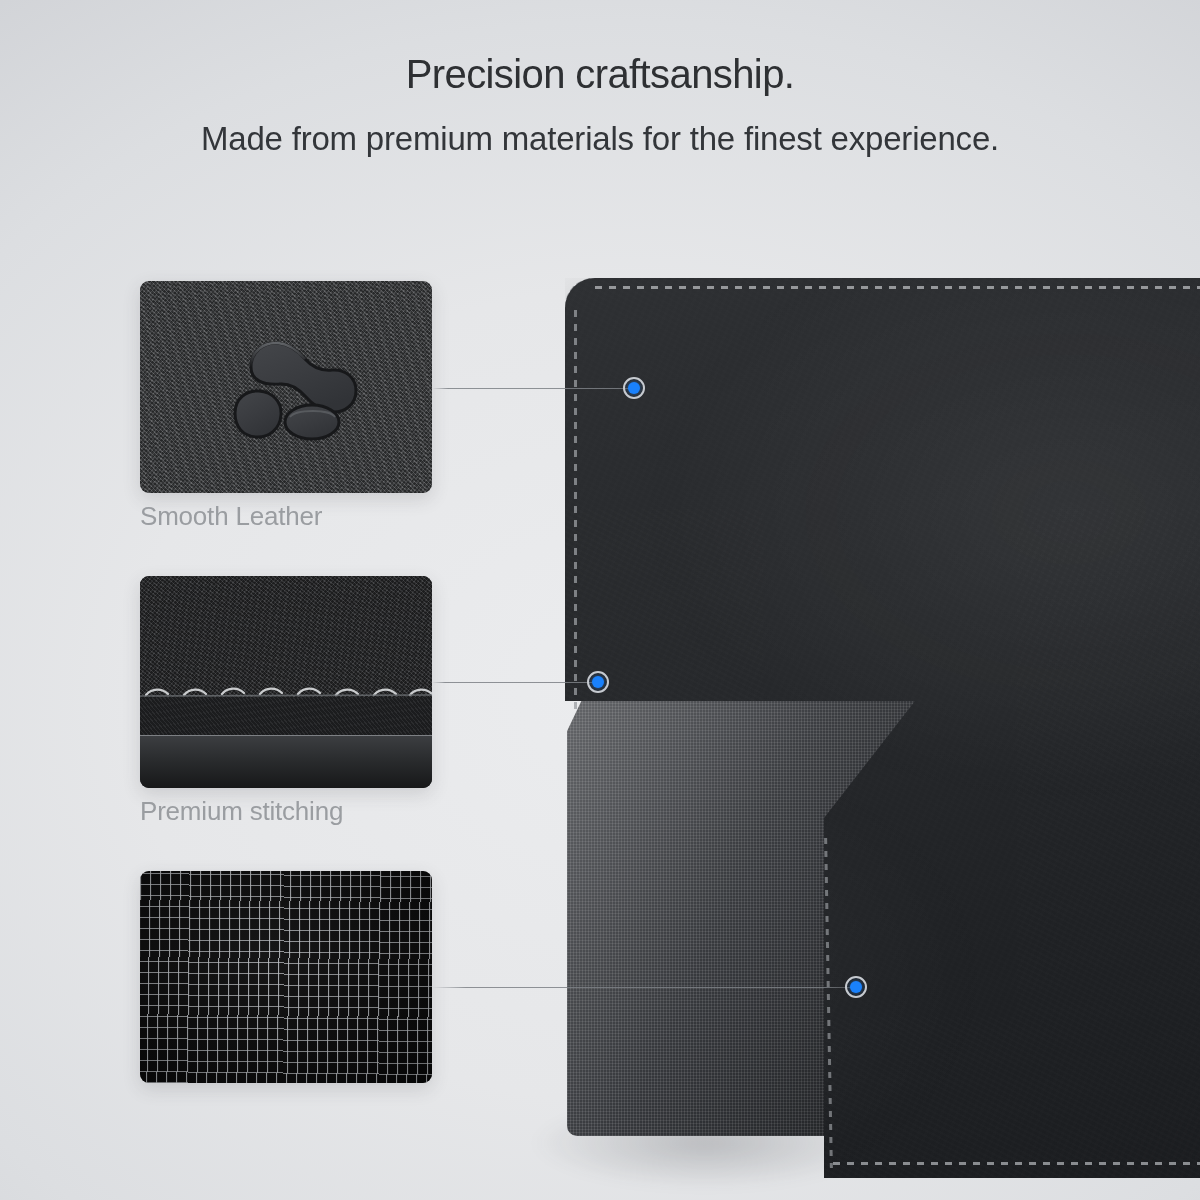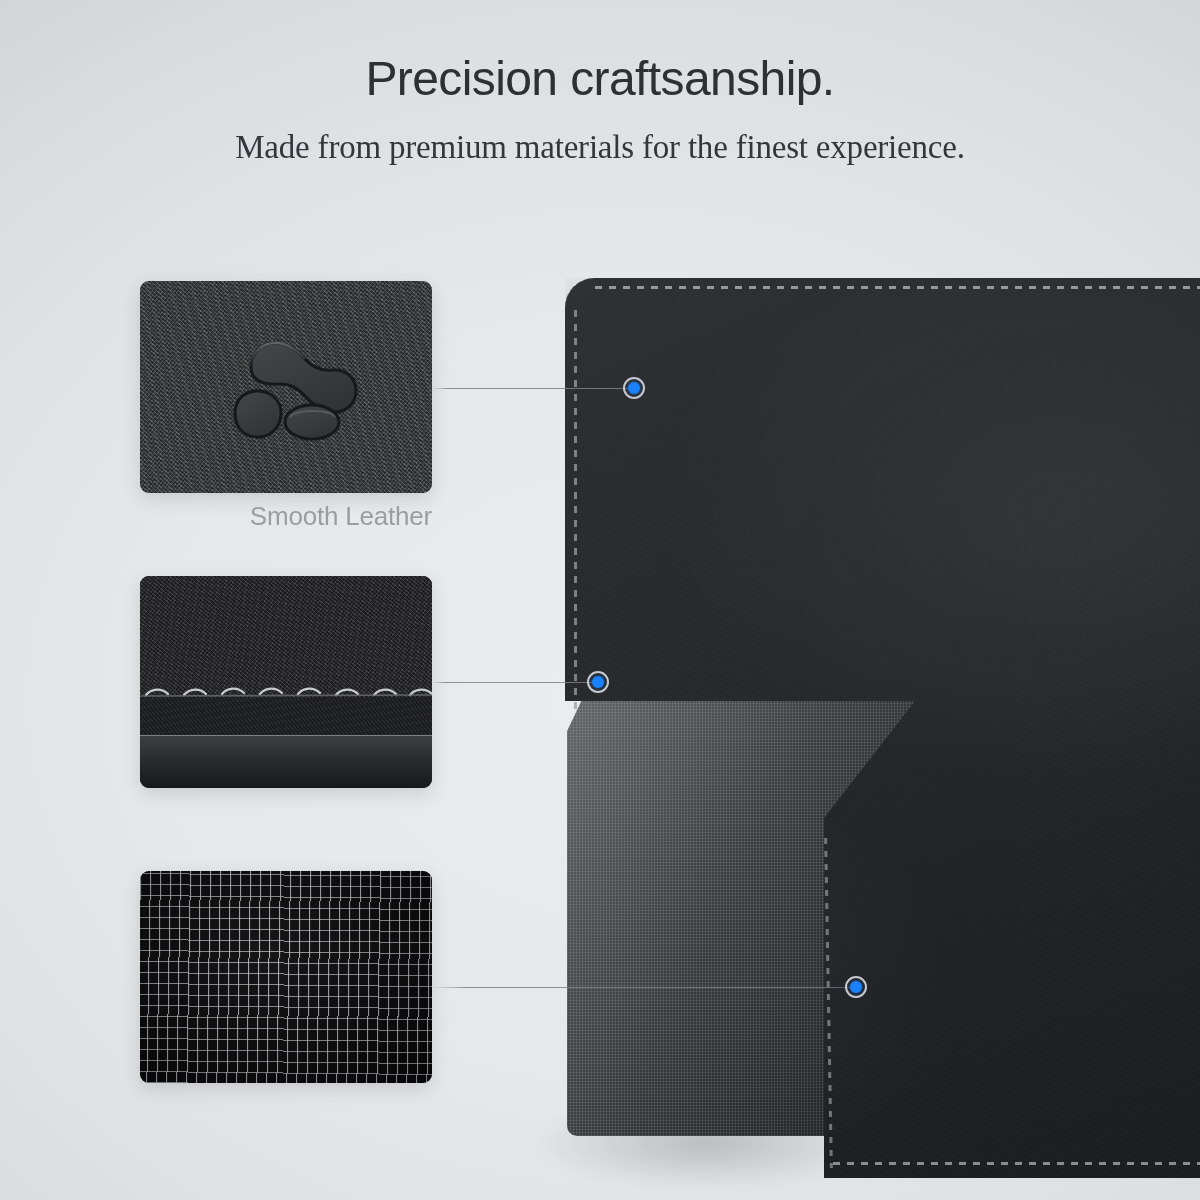--- a/index.html
+++ b/index.html
@@ -22,34 +22,33 @@
 
   
   .header {
     position: absolute;
     top: 0; left: 0;
     width: 1200px;
     text-align: center;
     padding-top: 52px;
   }
   .headline {
-    font-size: 48px;
+    font-size: 40px;
     font-weight: 400;
     letter-spacing: -0.6px;
     color: #2e3033;
     line-height: 1.12;
   }
   .subheadline {
     margin-top: 22px;
     font-size: 33px;
     font-weight: 400;
     letter-spacing: -0.2px;
     color: #33363a;
     line-height: 1.2;
-    font-family: Liberation Serif, serif;
   }
 
   
   #product {
     position: absolute;
     left: 565px;
     top: 278px;
     width: 700px;
     height: 900px;
   }
@@ -222,21 +221,21 @@
     content: "";
     position: absolute; inset: 0;
     background: radial-gradient(ellipse at 45% 40%, rgba(255,255,255,0.06) 0%, rgba(0,0,0,0.28) 100%);
   }
 
   
   .caption {
     position: absolute;
     width: 292px;
     left: 140px;
-    text-align: right;
+    text-align: left;
     font-size: 26px;
     letter-spacing: -0.2px;
     color: #9a9da1;
   }
   .cap-1 { top: 501px; }
   .cap-2 { top: 796px; }
   .cap-3 { top: 1091px; }
 
   
   .connector {
@@ -359,18 +358,19 @@
             <path d="M234 13 C240 6 250 6 256 12"></path>
             <path d="M270 13 C276 6 286 6 292 12"></path>
           </g>
           <g stroke="#6c6f73" stroke-width="1.6" fill="none" opacity="0.8">
             <path d="M0 14 L292 13"></path>
           </g>
         </svg>
       </div>
     </div>
   </div>
+  <div class="caption cap-2">Premium stitching</div>
 
   <div class="thumb thumb-3">
     <div class="mesh"></div>
   </div>
 
 </div>
 
 </body></html>

